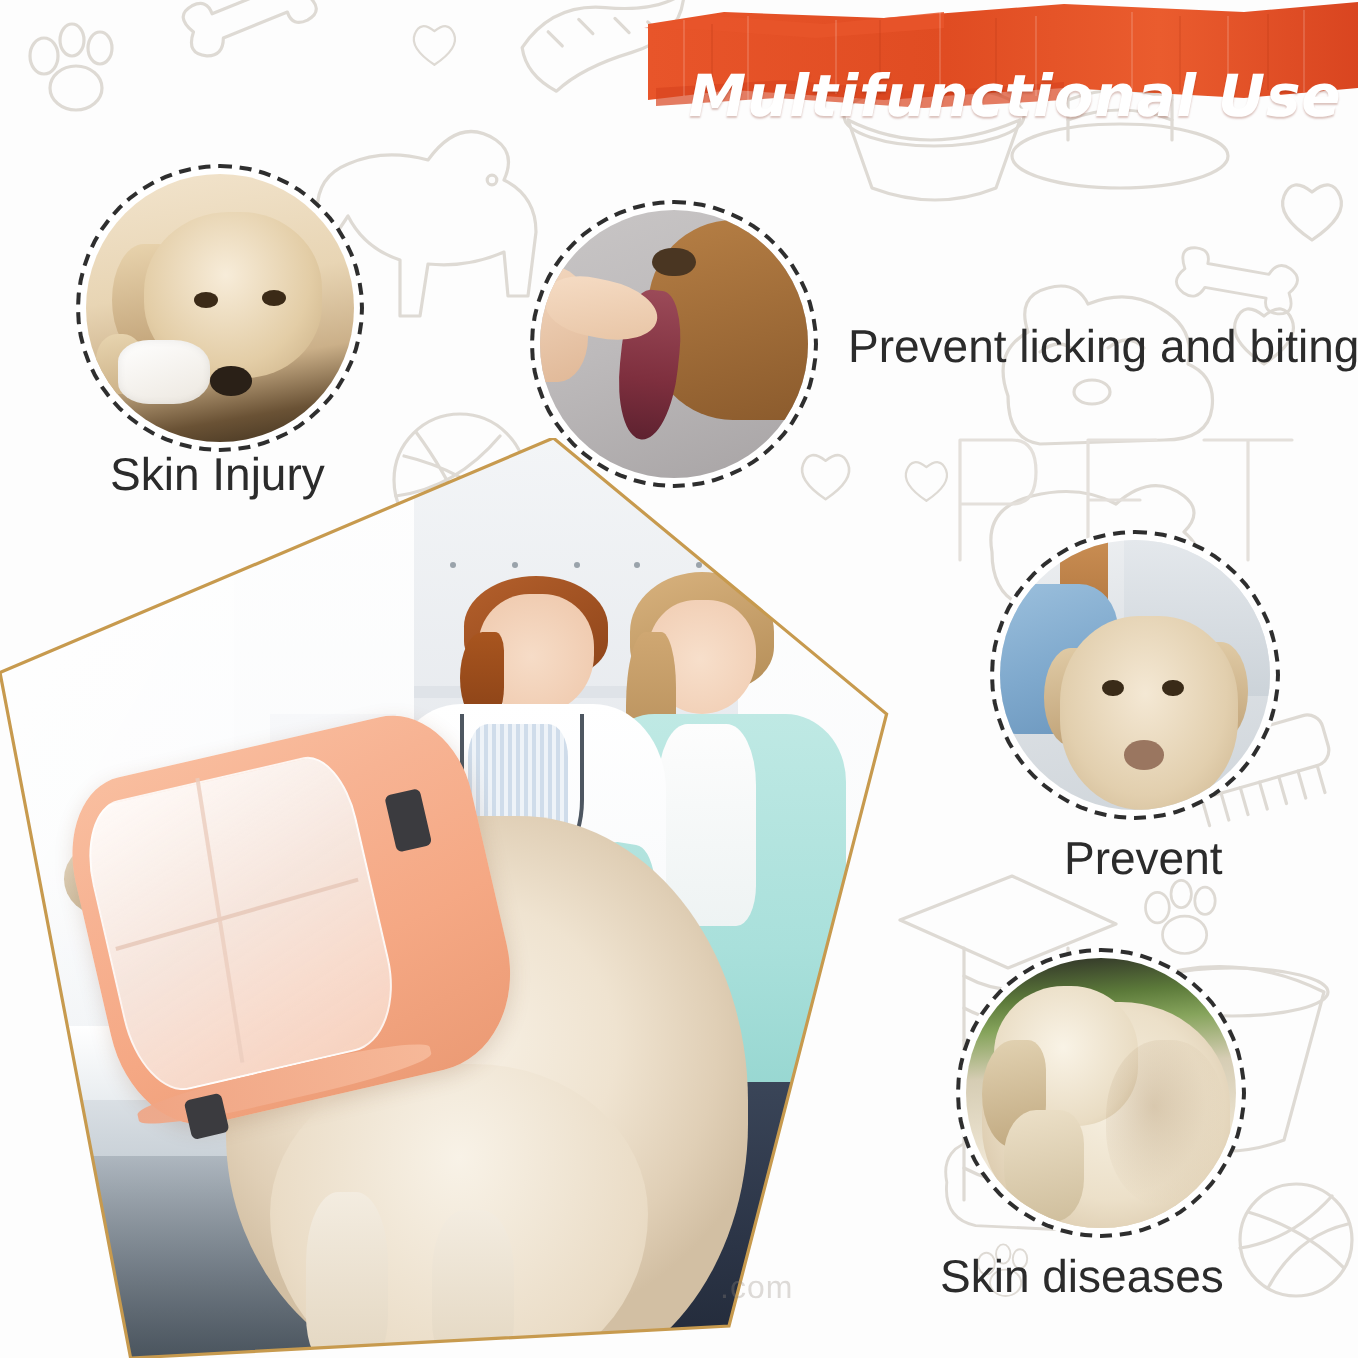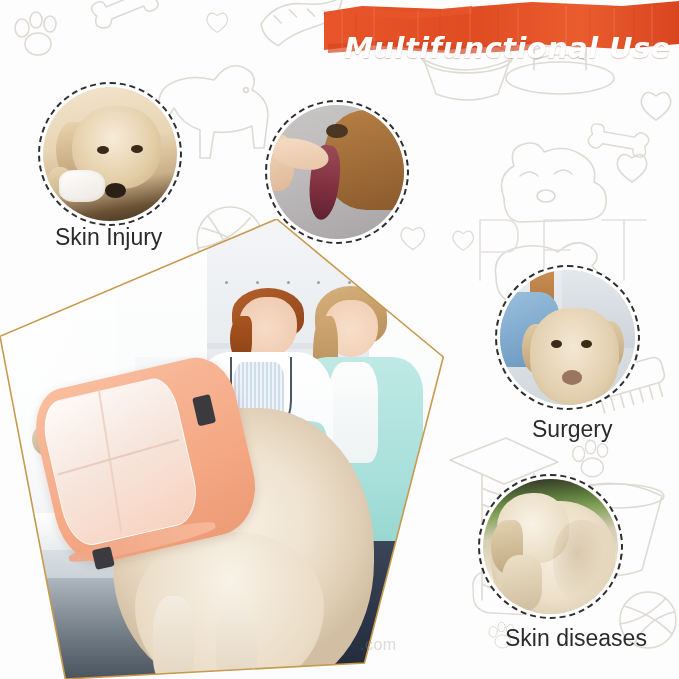--- a/index.html
+++ b/index.html
@@ -435,20 +435,21 @@
       <div class="circle-inner">
         <div class="img-lick"></div>
         <div class="lick-muzzle"></div>
         <div class="lick-nose"></div>
         <div class="lick-tongue"></div>
         <div class="lick-hand"></div>
         <div class="lick-finger"></div>
       </div>
     </div>
   </div>
+  <div class="f-label" style="left:424px;top:160px;font-size:23px;">Prevent licking and biting</div>
 
   <div class="hero">
     <div class="hero-clip">
       <div class="hero-photo">
         <div class="clinic-bg"></div>
         <div class="win-glow"></div>
         <div class="shelf-l"></div>
         <div class="cabinet"></div>
         <div class="cabinet-divider"></div>
         <div class="binder-dots">
@@ -512,31 +513,31 @@
         <div class="surg-gown"></div>
         <div class="surg-ear-a"></div>
         <div class="surg-ear-b"></div>
         <div class="surg-dog"></div>
         <div class="surg-eye-a"></div>
         <div class="surg-eye-b"></div>
         <div class="surg-nose"></div>
       </div>
     </div>
   </div>
-  <div class="f-label" style="left:532px;top:416px;font-size:23px;">Surgery</div>
+  <div class="f-label" style="left:532px;top:416px;font-size:23px;">Prevent</div>
 
   <div class="feature" style="left:478px;top:474px;">
     <div class="circle" style="width:145px;height:145px;">
       <div class="circle-inner">
         <div class="img-skin"></div>
         <div class="skin-dog"></div>
         <div class="skin-head"></div>
         <div class="skin-ear"></div>
         <div class="skin-leg"></div>
         <div class="skin-shade"></div>
       </div>
     </div>
   </div>
-  <div class="f-label" style="left:505px;top:625px;font-size:23px;">Skin diseases</div>
+  <div class="f-label" style="left:470px;top:625px;font-size:23px;">Skin diseases</div>
 
   <div class="watermark">.com</div>
 
 </div>
 
 </body></html>

